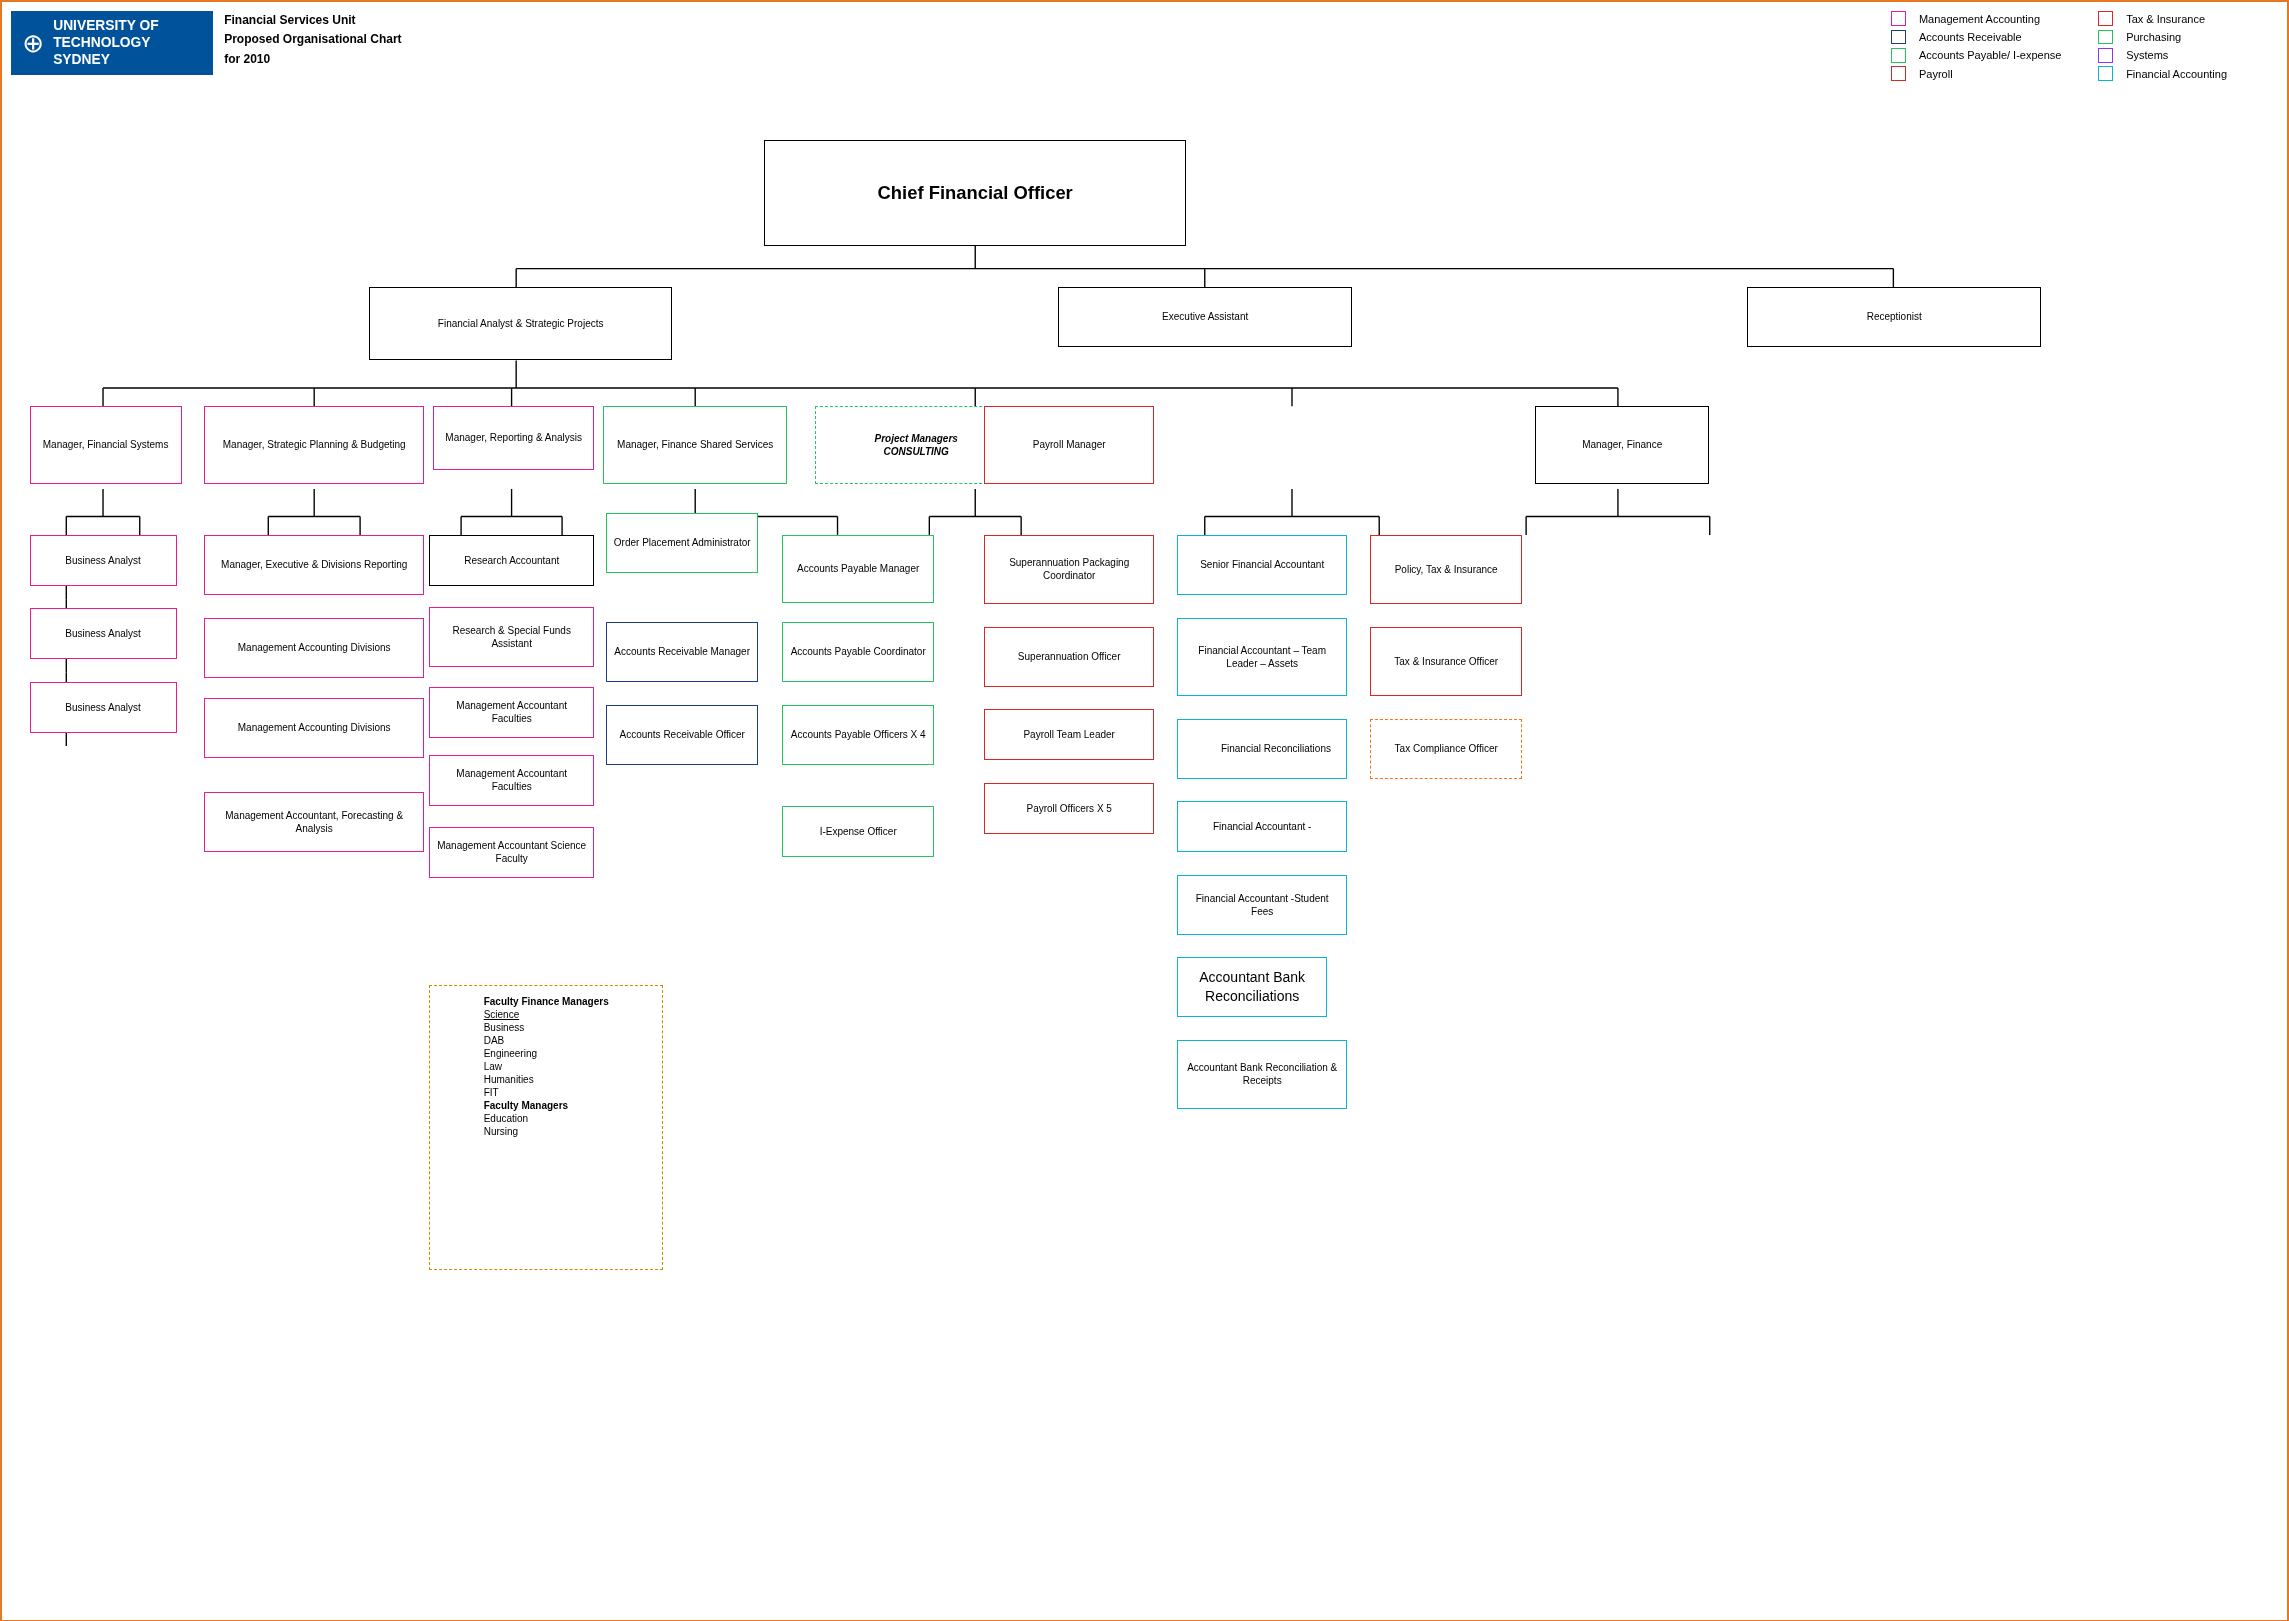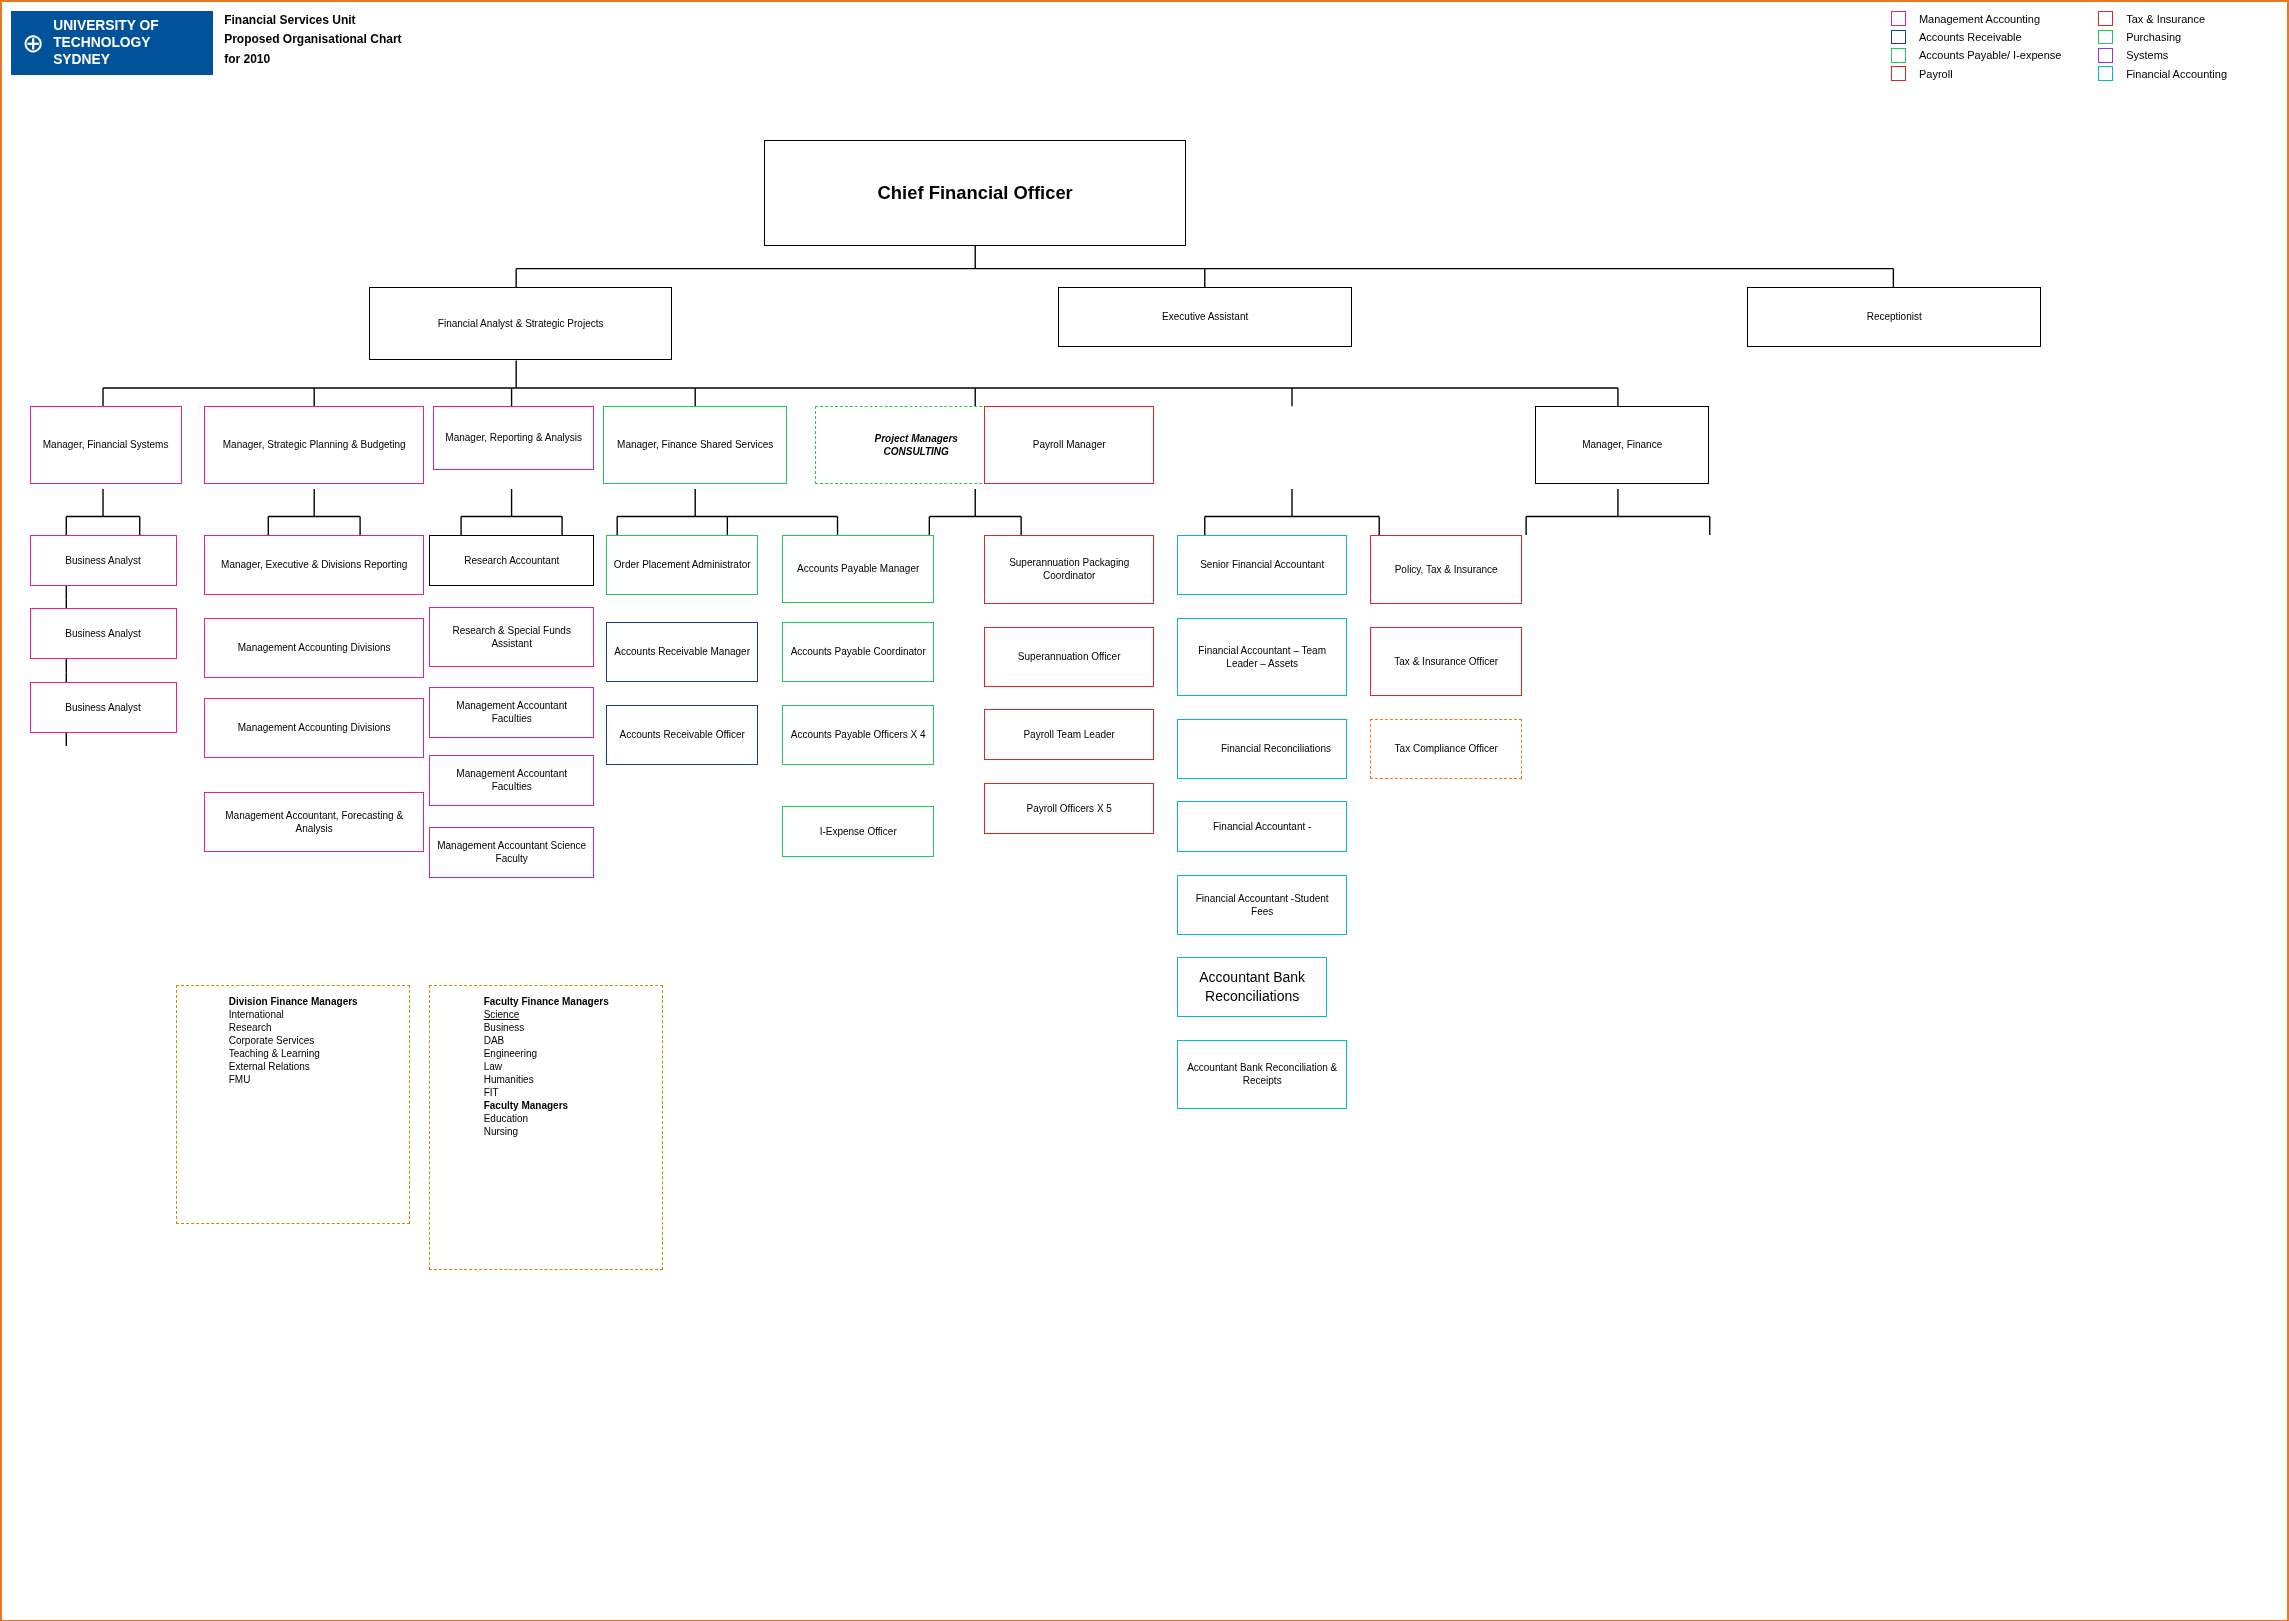--- a/index.html
+++ b/index.html
@@ -300,21 +300,21 @@
     <div class="box box-pink" style="left:418px; top:602px; width:165px; height:51px; font-size:10px;">
       <span>Management Accountant Faculties</span>
     </div>
     <div class="box box-pink" style="left:418px; top:670px; width:165px; height:51px; font-size:10px;">
       <span>Management Accountant Faculties</span>
     </div>
     <div class="box box-pink" style="left:418px; top:742px; width:165px; height:51px; font-size:10px;">
       <span>Management Accountant Science Faculty</span>
     </div>
 
-    <div class="box box-green" style="left:595px; top:450px; width:152px; height:60px; font-size:10px;">
+    <div class="box box-green" style="left:595px; top:428px; width:152px; height:60px; font-size:10px;">
       <span>Order Placement Administrator</span>
     </div>
 
     <div class="box box-blue" style="left:595px; top:537px; width:152px; height:60px; font-size:10px;">
       <span>Accounts Receivable Manager</span>
     </div>
 
     <div class="box box-blue" style="left:595px; top:620px; width:152px; height:60px; font-size:10px;">
       <span>Accounts Receivable Officer</span>
     </div>
@@ -388,31 +388,20 @@
     </div>
 
     <div class="box box-red" style="left:1359px; top:542px; width:152px; height:69px; font-size:10px;">
       <span>Tax &amp; Insurance Officer</span>
     </div>
 
     <div class="box box-dashed-orange" style="left:1359px; top:634px; width:152px; height:60px; font-size:10px;">
       <span>Tax Compliance Officer</span>
     </div>
 
-    <div class="box box-dashed-yellow" style="left:165px; top:900px; width:234px; height:239px; font-size:10px; text-align:left; padding:9.2px; align-items:flex-start;">
-      <div>
-        <div class="bold">Division Finance Managers</div>
-        <div>International</div>
-        <div>Research</div>
-        <div>Corporate Services</div>
-        <div>Teaching &amp; Learning</div>
-        <div>External Relations</div>
-        <div>FMU</div>
-      </div>
-    </div>
 
     <div class="box box-dashed-yellow" style="left:418px; top:900px; width:234px; height:285px; font-size:10px; text-align:left; padding:9.2px; align-items:flex-start;">
       <div>
         <div class="bold">Faculty Finance Managers</div>
         <div class="underline">Science</div>
         <div>Business</div>
         <div>DAB</div>
         <div>Engineering</div>
         <div>Law</div>
         <div>Humanities</div>

